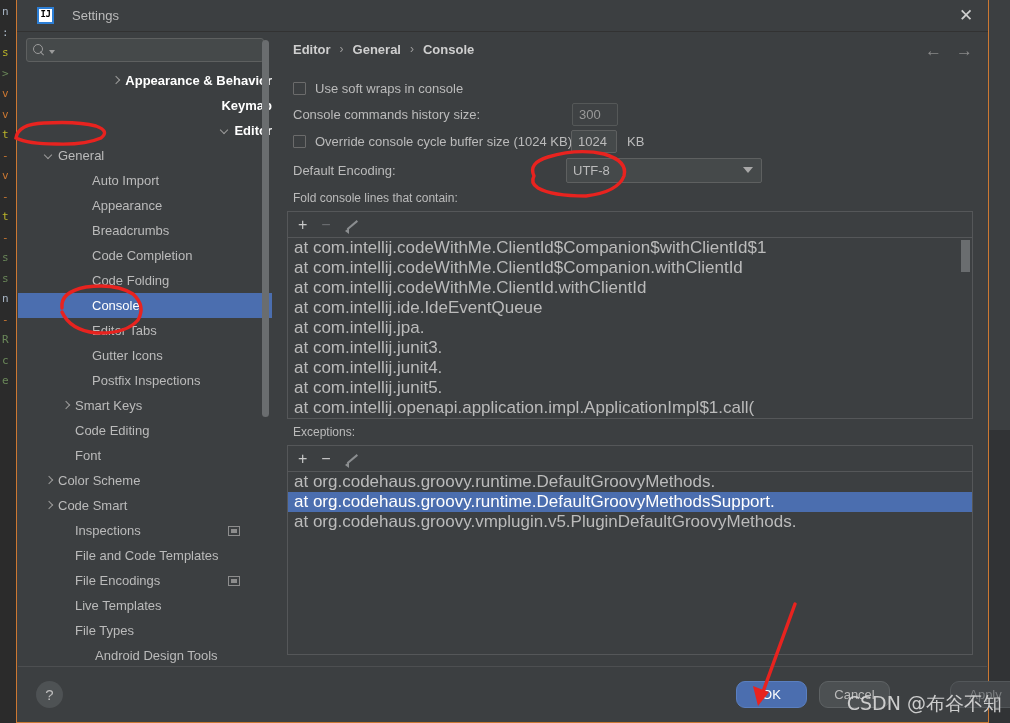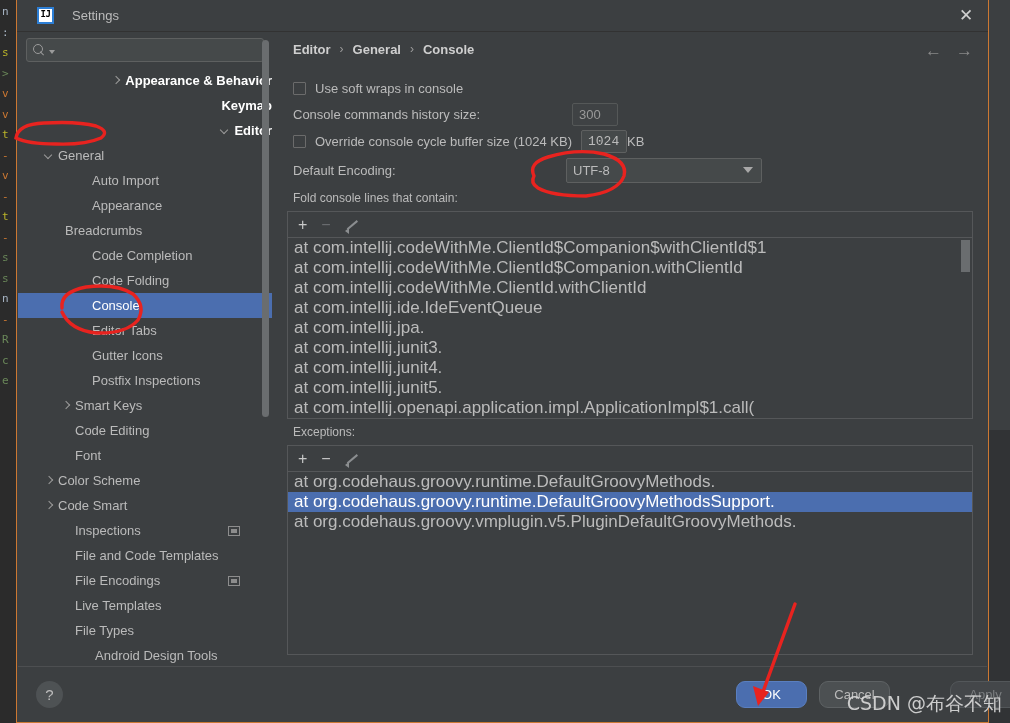--- a/index.html
+++ b/index.html
@@ -287,21 +287,21 @@
             <span>General</span>
           </div>
           <div class="tree-item" style="padding-left: 59px;">
             <span class="arrow"></span>
             <span>Auto Import</span>
           </div>
           <div class="tree-item" style="padding-left: 59px;">
             <span class="arrow"></span>
             <span>Appearance</span>
           </div>
-          <div class="tree-item" style=" gap: 32px;">
+          <div class="tree-item" style="padding-left: 59px;">
             <span class="arrow"></span>
             <span>Breadcrumbs</span>
           </div>
           <div class="tree-item" style="padding-left: 59px;">
             <span class="arrow"></span>
             <span>Code Completion</span>
           </div>
           <div class="tree-item" style="padding-left: 59px;">
             <span class="arrow"></span>
             <span>Code Folding</span>
@@ -393,21 +393,21 @@
       </div>
 
       <div class="row" style="position:relative;">
         <span class="lbl">Console commands history size:</span>
         <span class="txtfield disabled" style="position:absolute; left:285px; width:46px;">300</span>
       </div>
 
       <div class="row" style="position:relative; height:28px;">
         <span class="cb"></span>
         <span class="lbl">Override console cycle buffer size (1024 KB)</span>
-        <span class="txtfield" style="position:absolute; left:294px; width:46px;font-family:Liberation Mono, monospace;">1024</span>
+        <span class="txtfield" style="position:absolute; left:284px; width:46px;">1024</span>
         <span class="lbl" style="position:absolute; left:340px;">KB</span>
       </div>
 
       <div class="row" style="position:relative; height:30px;">
         <span class="lbl">Default Encoding:</span>
         <span class="combo" style="position:absolute; left:279px; width:196px;">
           <span>UTF-8</span>
           <span class="combo-caret"></span>
         </span>
       </div>

